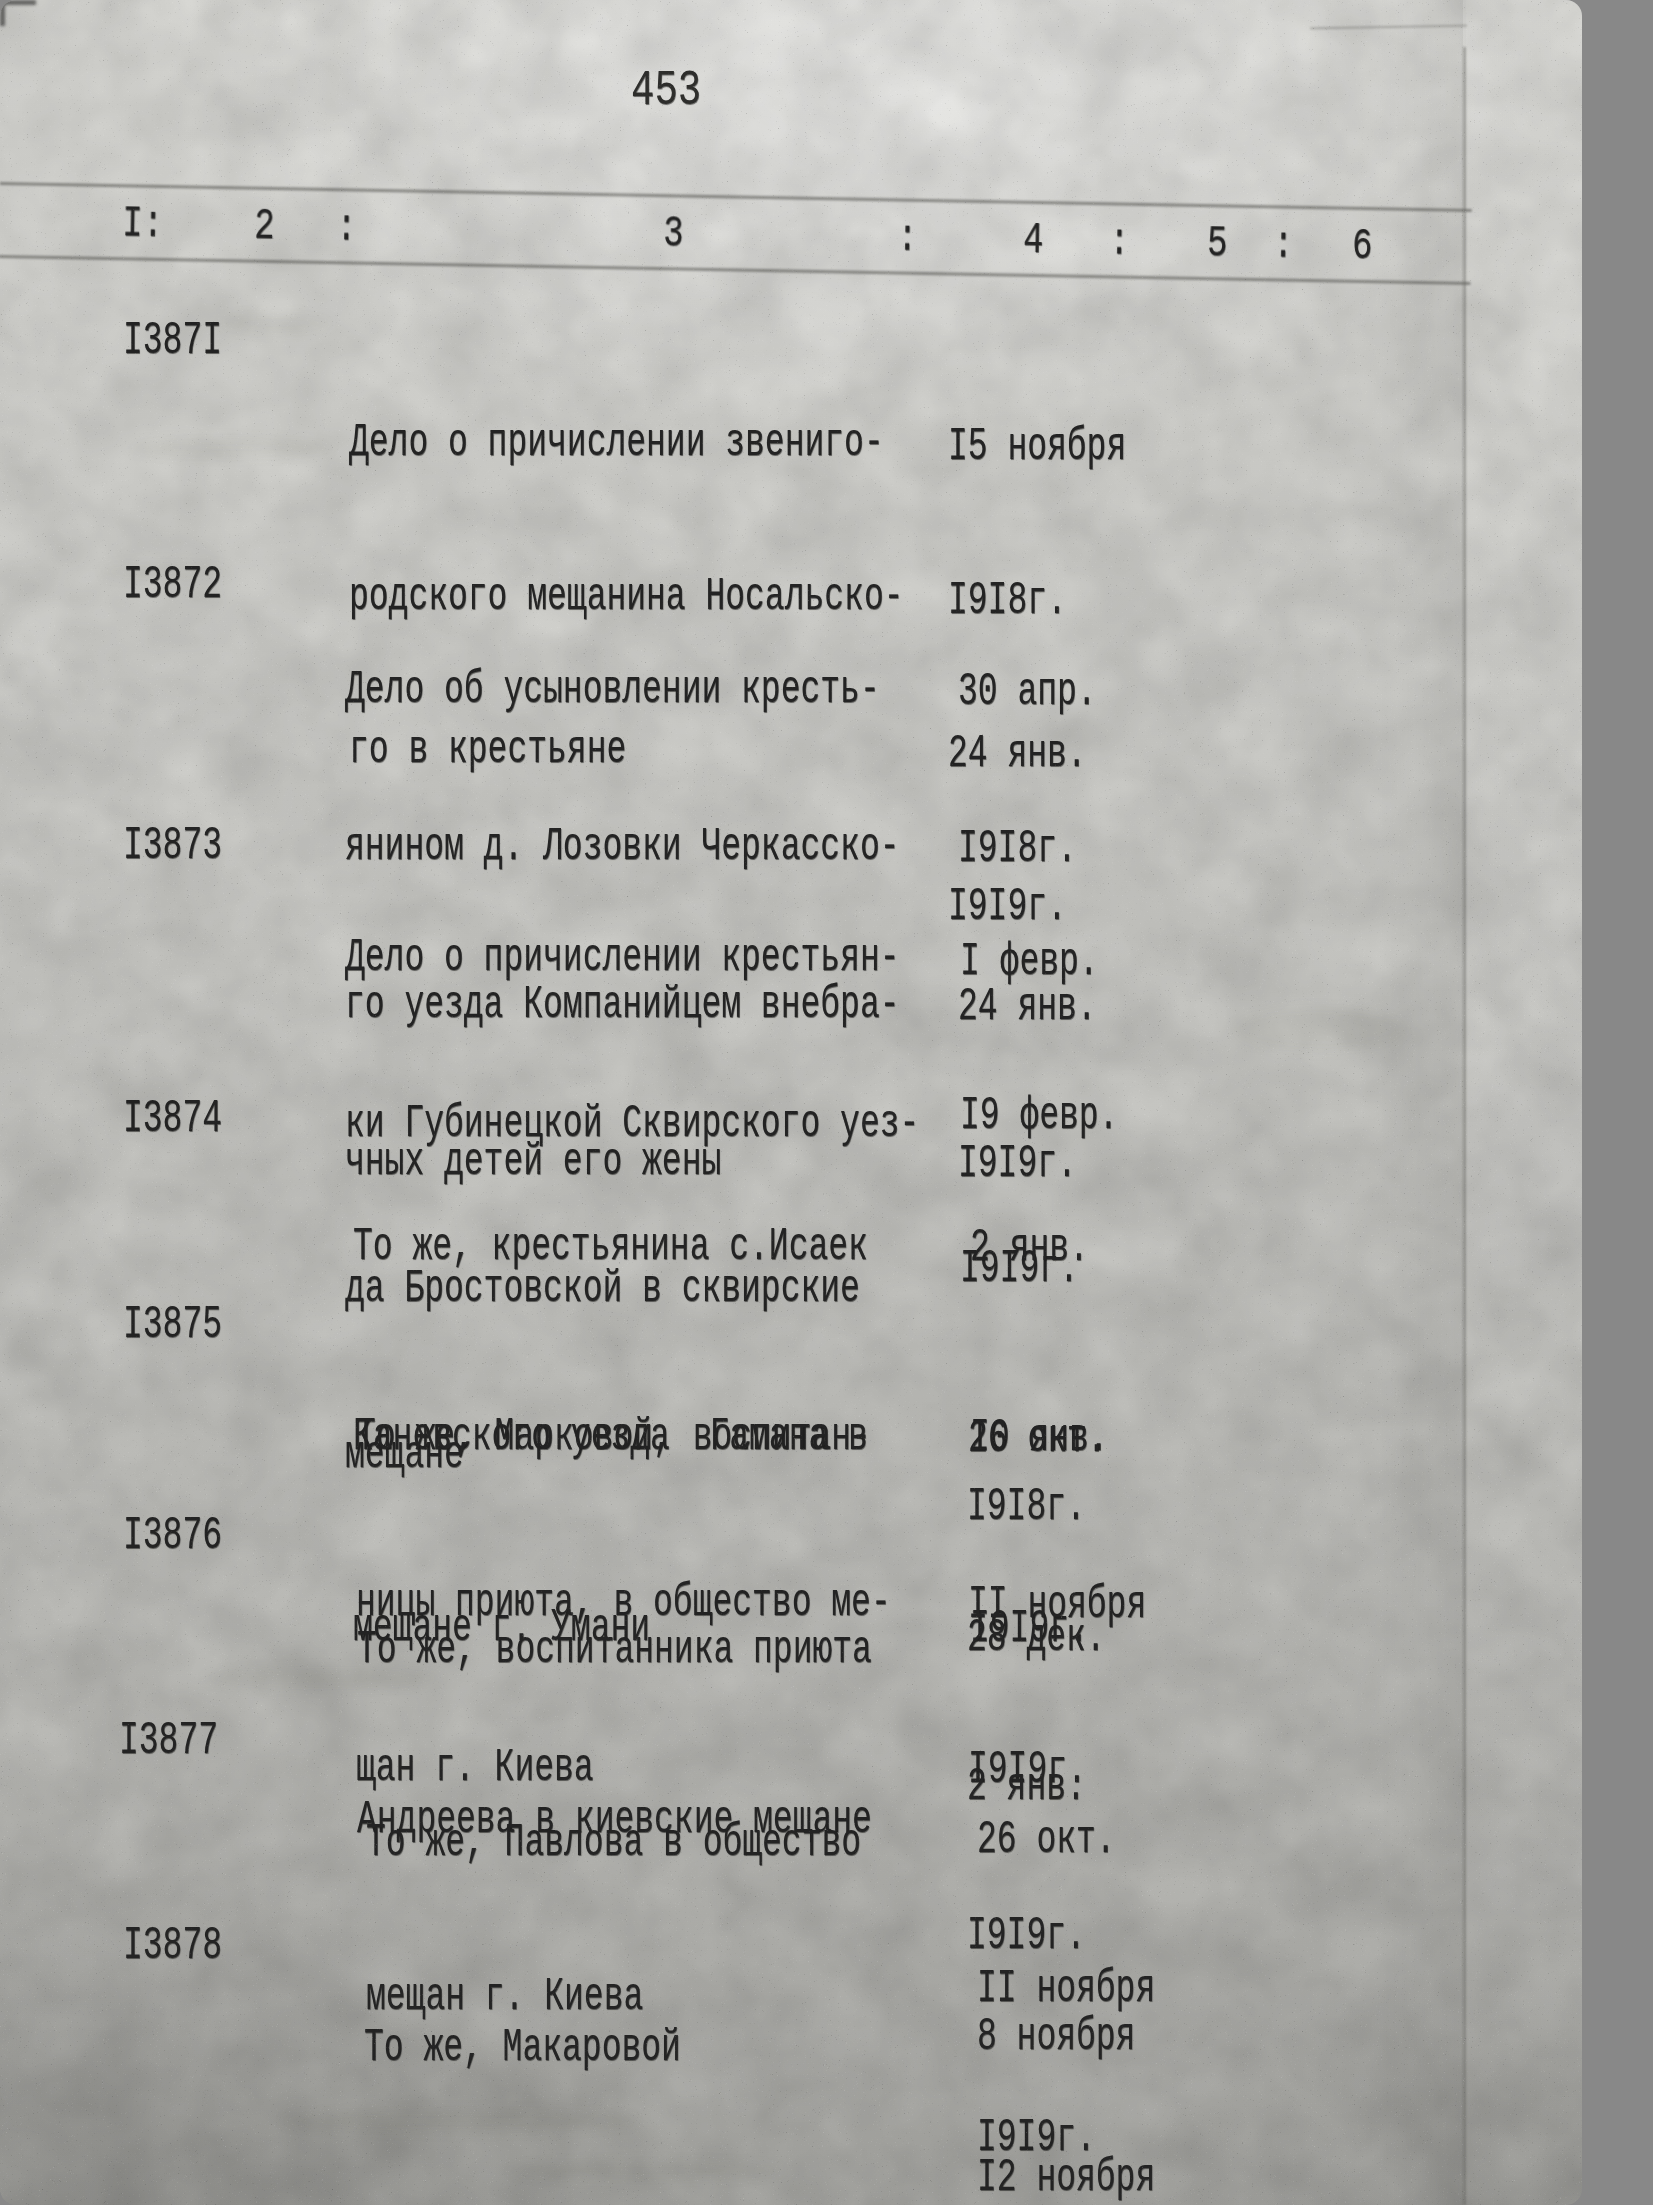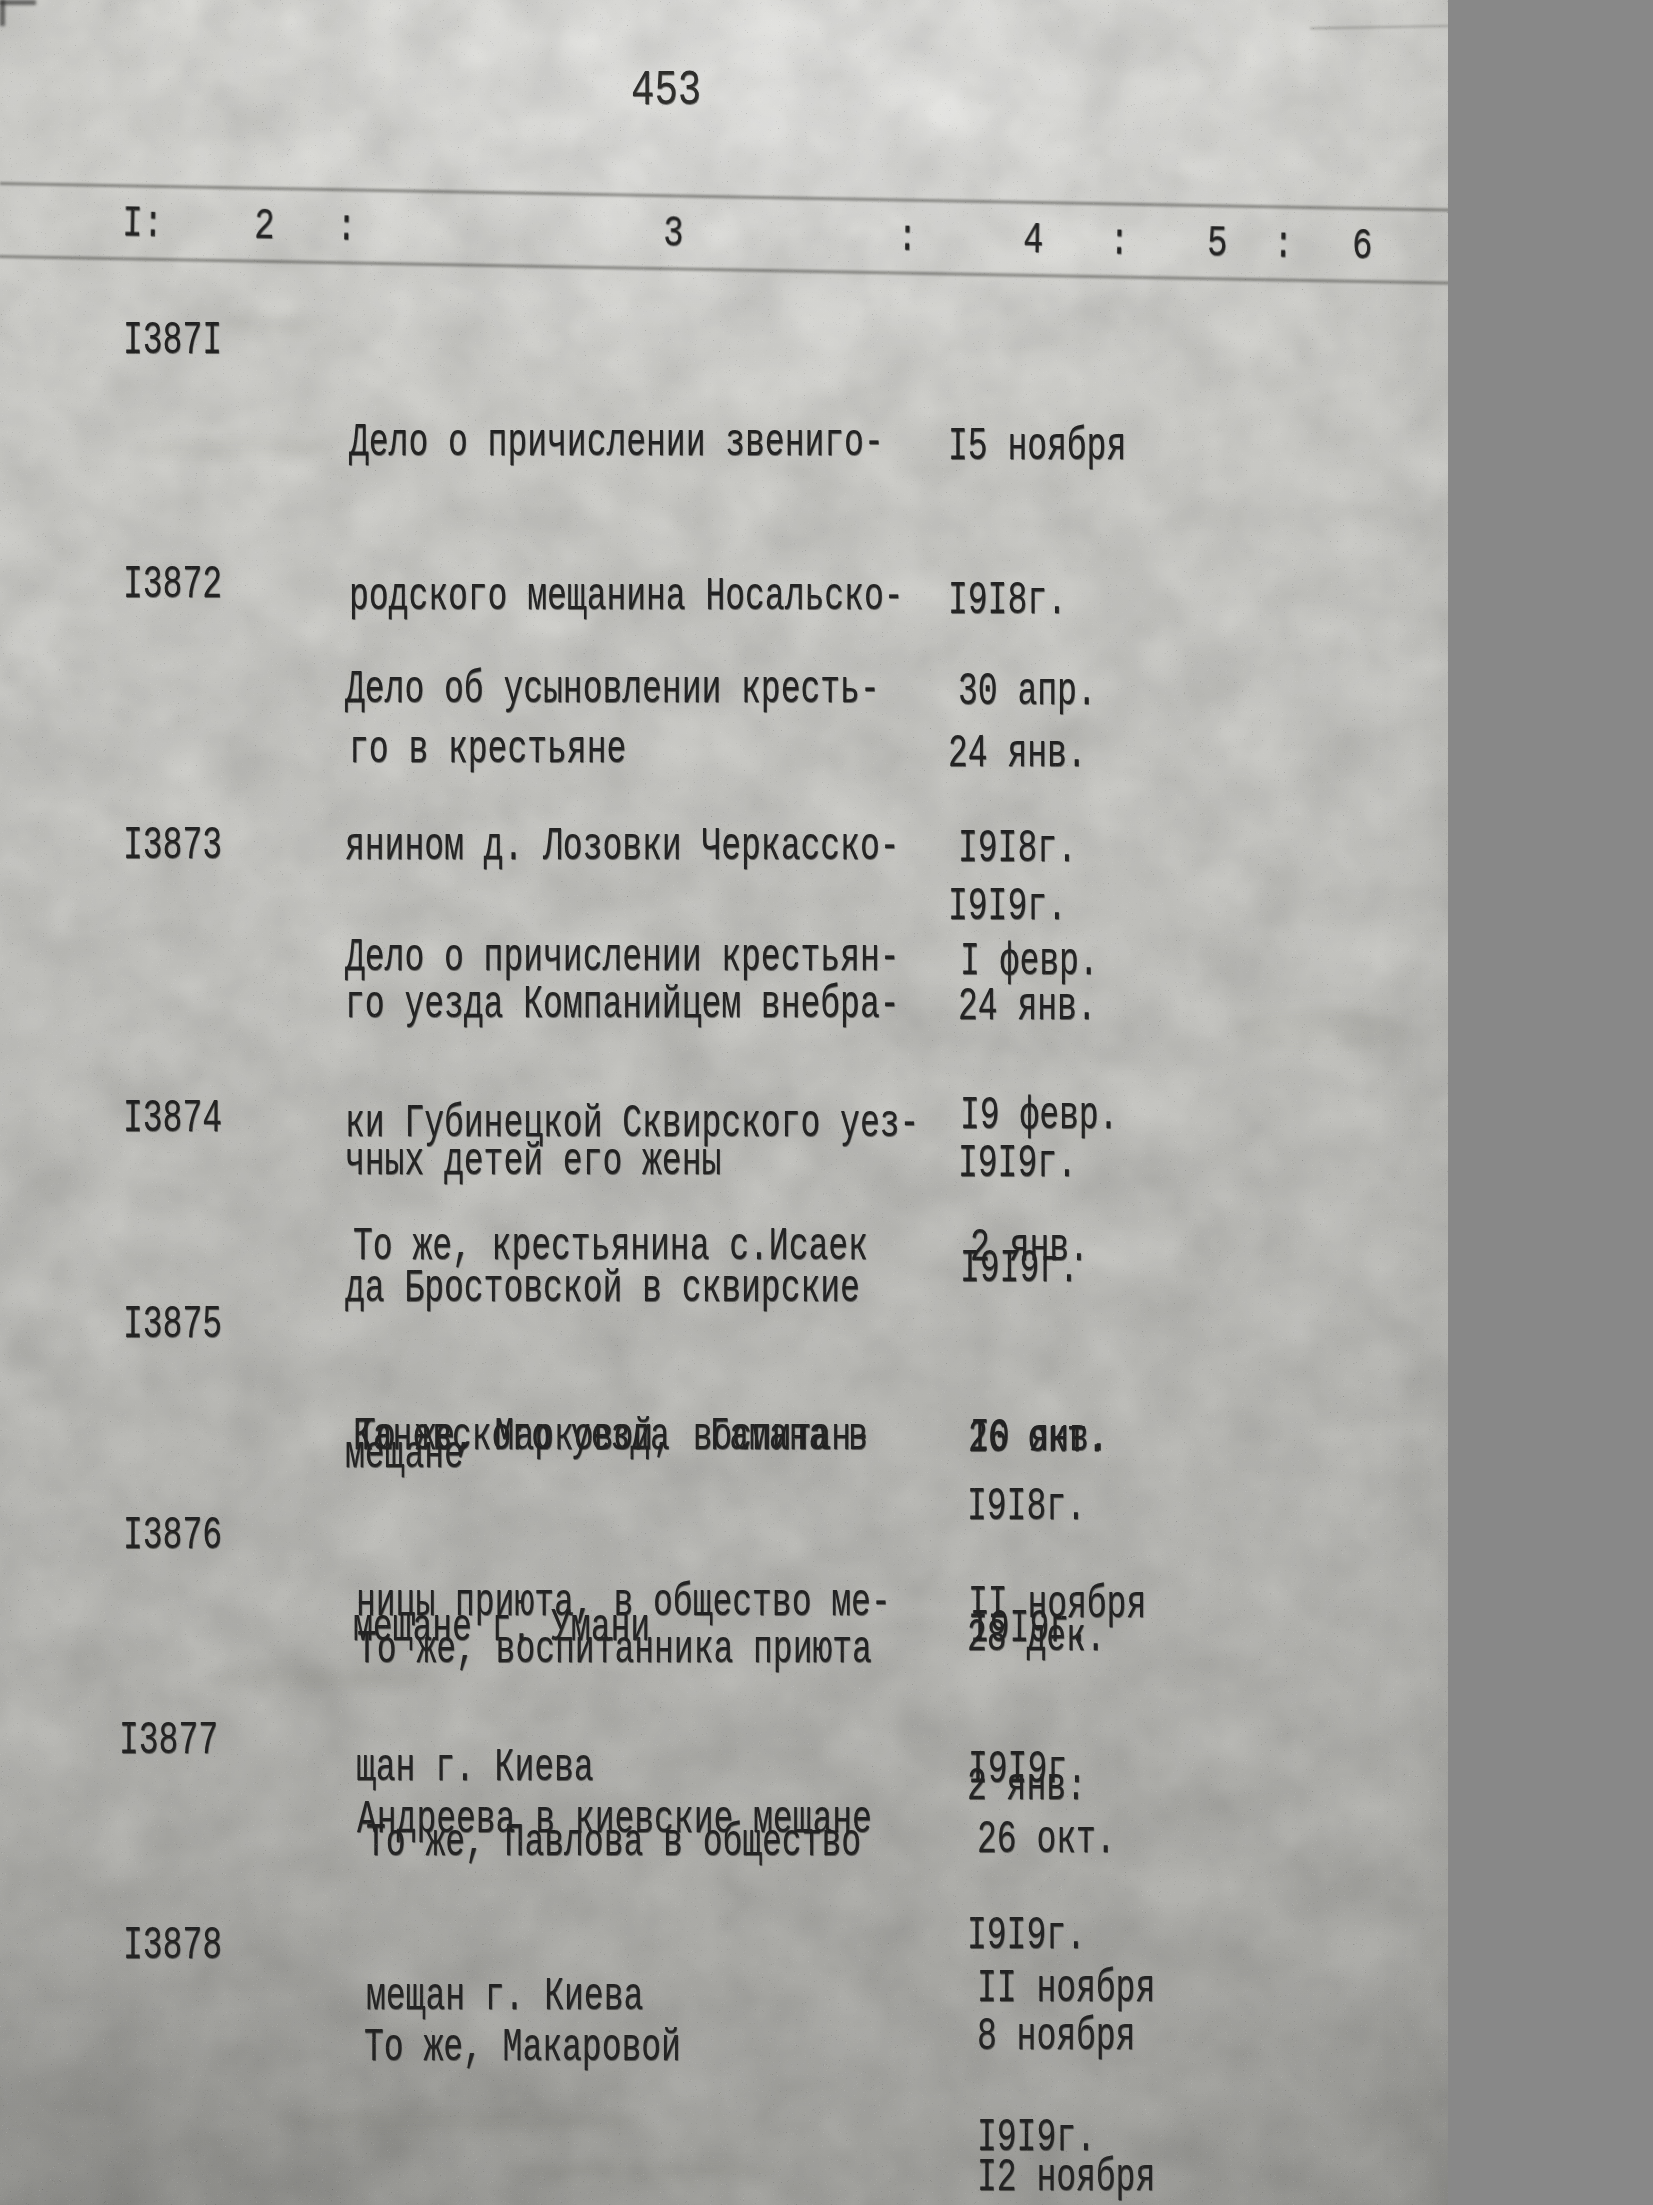--- a/index.html
+++ b/index.html
@@ -1,22 +1,23 @@
 <!DOCTYPE html>
 <html style="font-size:13.6px"><head>
 <meta charset="utf-8">
 <style>
   html,body{margin:0;padding:0;background:#888;}
   #page{
-    position:relative;width:1448px;height:2205px;overflow:hidden;
+    position:relative;width:1582px;height:2205px;overflow:hidden;
     background:
       radial-gradient(1106px 527px at 55% 4%, rgba(255,255,255,0.40), rgba(255,255,255,0) 65%),
       radial-gradient(808px 476px at 8% 100%, rgba(28,28,26,0.16), rgba(28,28,26,0) 70%),
       radial-gradient(638px 366px at 100% 100%, rgba(28,28,26,0.10), rgba(28,28,26,0) 70%),
       linear-gradient(178deg,#d9d9d5 0%,#d1d1cd 22%,#c7c7c3 48%,#bbbbb7 74%,#a7a7a3 100%);
+    border-radius: 16px;
   }
   
   .tw{
     position:absolute;
     font-family:"Liberation Mono","DejaVu Sans Mono",monospace;
     font-size:33px;line-height:37px;color:#262626;
     transform:scaleY(1.38);transform-origin:0 0;
     white-space:pre;z-index:10;
     filter:blur(0.3px);
     text-shadow:0.5px 0.7px 0.6px rgba(30,30,28,0.6);

